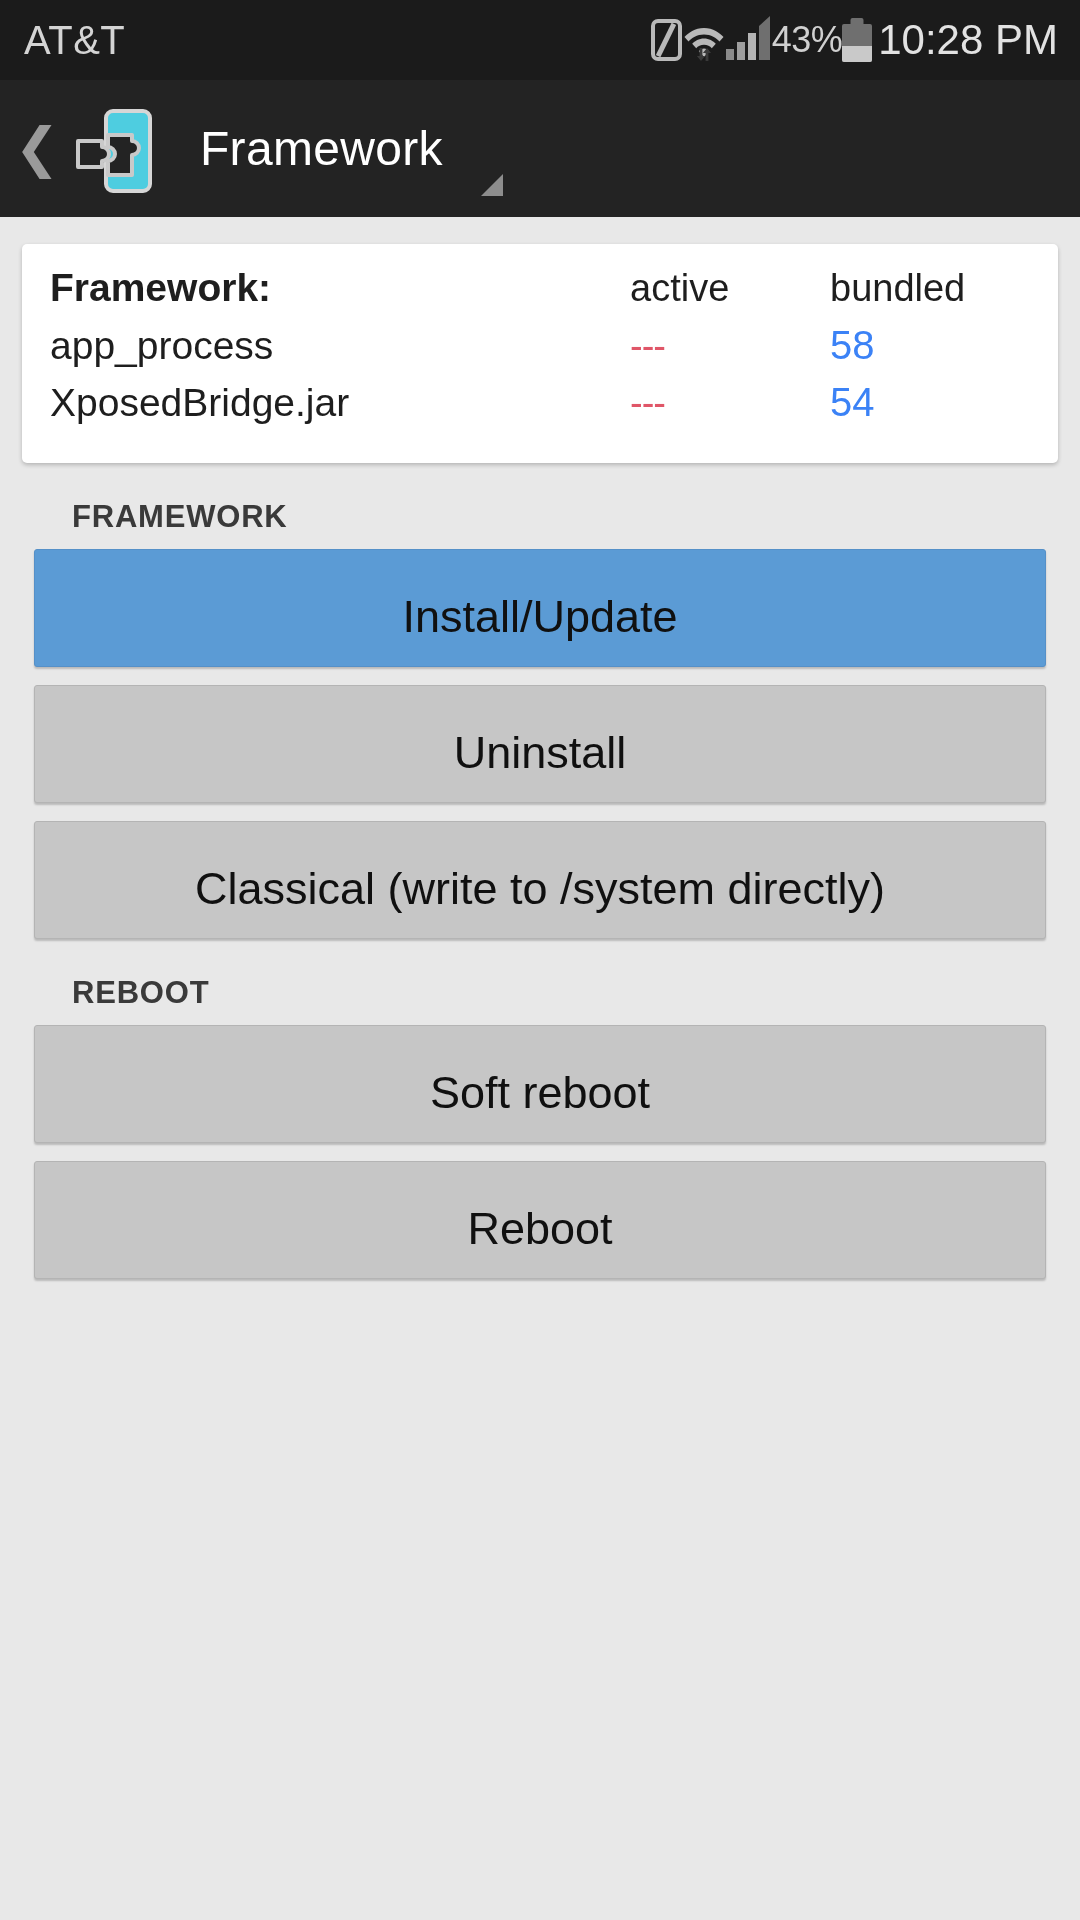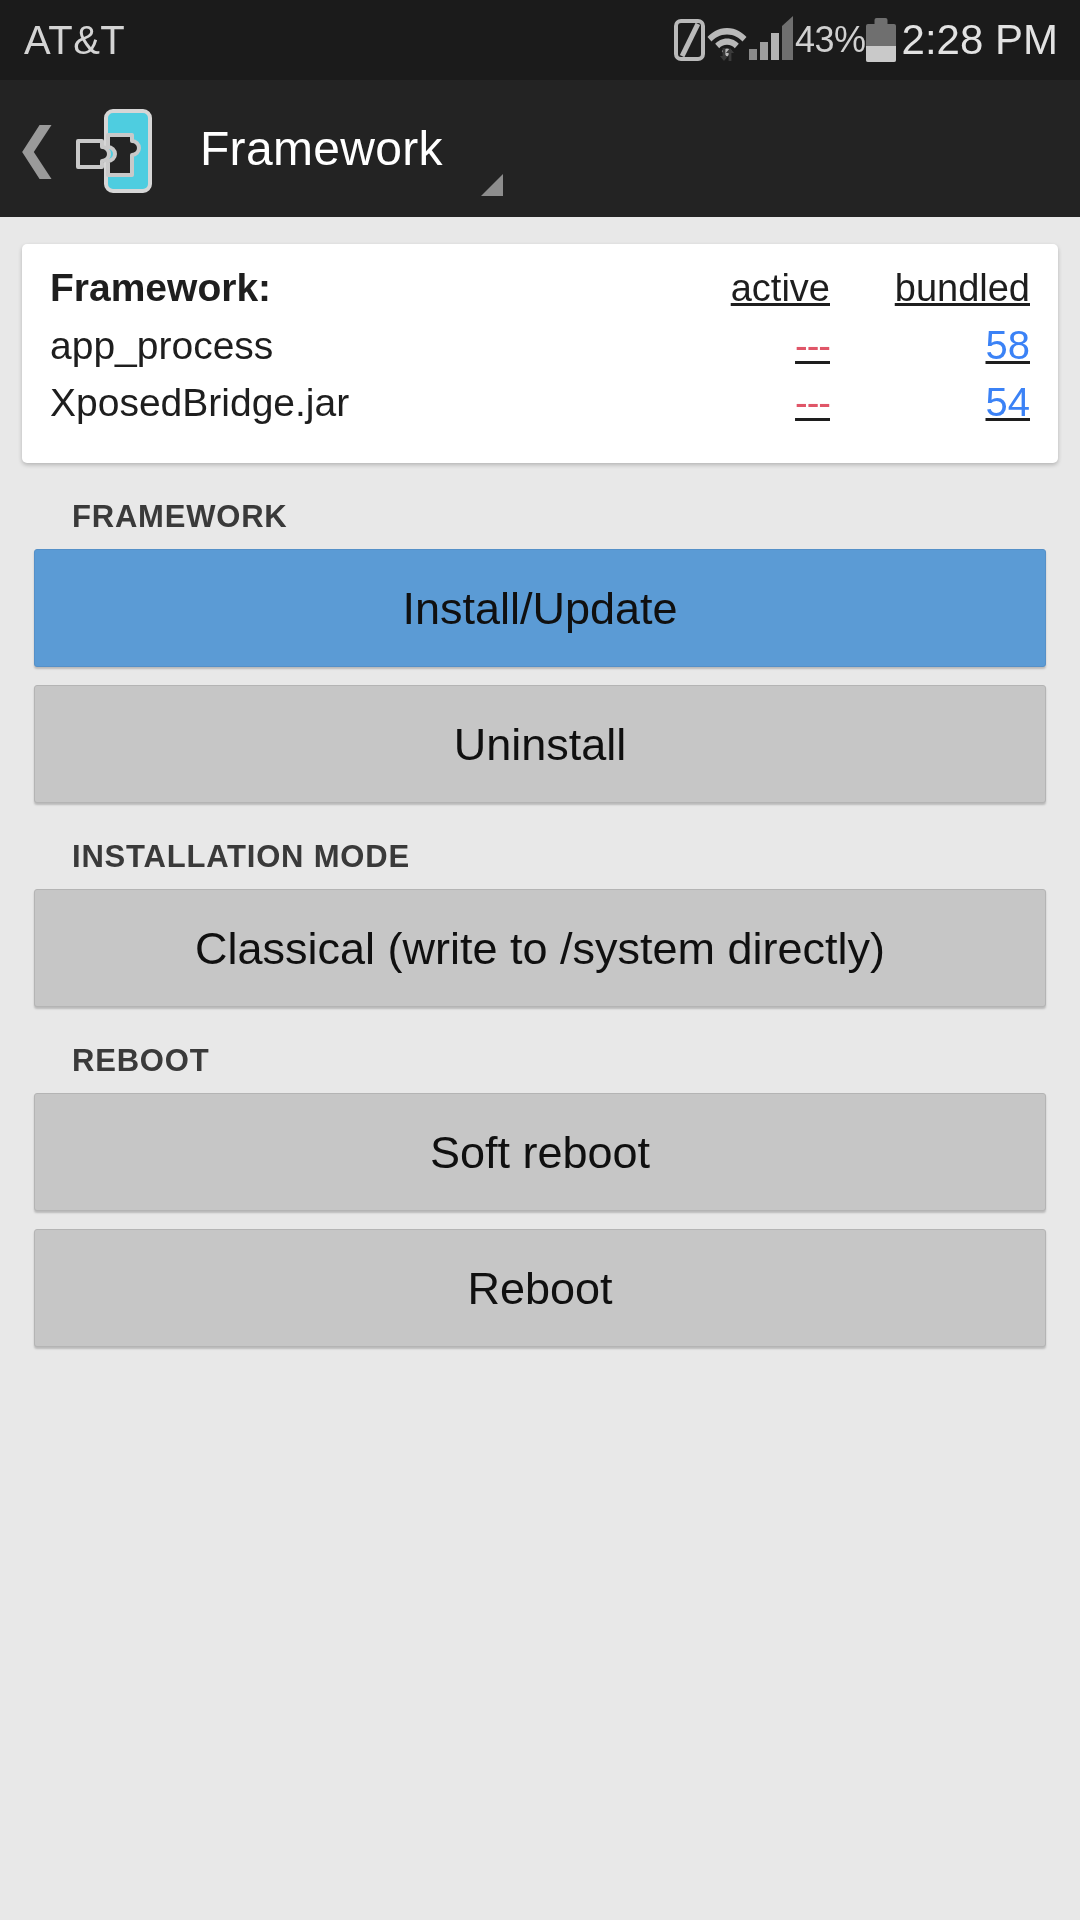--- a/index.html
+++ b/index.html
@@ -186,24 +186,23 @@
     flex: 1 1 auto;
     font-size: 39px;
     color: #1e1e1e;
   }
   .vrow.header .vname {
     font-weight: bold;
     font-size: 39px;
   }
   .vcol {
     width: 200px;
-    text-align: right;
+    text-align: left;
     font-size: 38px;
     color: #1e1e1e;
-    text-decoration: underline;
   }
   .vval-none {
     color: #e05668;
     font-size: 38px;
     letter-spacing: -1px;
   }
   .vval-num {
     color: #3b82f6;
     font-size: 40px;
   }
@@ -223,21 +222,21 @@
     line-height: 118px;
     text-align: center;
     font-size: 45px;
     color: #101010;
     border: 1px solid #b4b4b4;
     border-radius: 3px;
     background: #c6c6c6;
     box-shadow: 0 2px 2px rgba(0,0,0,0.20);
     box-sizing: border-box;
     font-family: "Liberation Sans", sans-serif;
-    padding: 0;
+    padding: 8px;
     white-space: nowrap;
     overflow: hidden;
   }
   .btn.primary {
     background: #5b9bd5;
     border: 1px solid #5590c8;
   }
   .btn + .btn {
     margin-top: 18px;
   }
@@ -277,21 +276,21 @@
 
       <div class="battery-pct">43%</div>
 
       <div class="battery-icon">
         <div class="battery-cap"></div>
         <div class="battery-body">
           <div class="battery-fill"></div>
         </div>
       </div>
 
-      <div class="clock">2:28 PM</div>
+      <div class="clock">10:28 PM</div>
     </div>
   </div>
 
   <div class="actionbar">
     <div class="back-chevron">❮</div>
 
     <div class="app-logo">
       <svg width="92" height="92" viewBox="0 0 92 92">
         <rect x="38" y="8" width="44" height="80" rx="7" ry="7" fill="#4ecde0" stroke="#d6d6d6" stroke-width="4"></rect>
         <path d="M10 38 L34 38 L34 44 A7 7 0 1 1 34 58 L34 64 L10 64 Z" fill="#232323" stroke="#c9c9c9" stroke-width="4" stroke-linejoin="round"></path>
@@ -322,21 +321,20 @@
         <div class="vname">XposedBridge.jar</div>
         <div class="vcol"><span class="vval-none">---</span></div>
         <div class="vcol"><span class="vval-num">54</span></div>
       </div>
     </div>
 
     <div class="section-label">FRAMEWORK</div>
     <button class="btn primary">Install/Update</button>
     <button class="btn">Uninstall</button>
 
-    <div class="section-label">INSTALLATION MODE</div>
     <button class="btn">Classical (write to /system directly)</button>
 
     <div class="section-label">REBOOT</div>
     <button class="btn">Soft reboot</button>
     <button class="btn">Reboot</button>
 
   </div>
 </div>
 
 </body></html>

